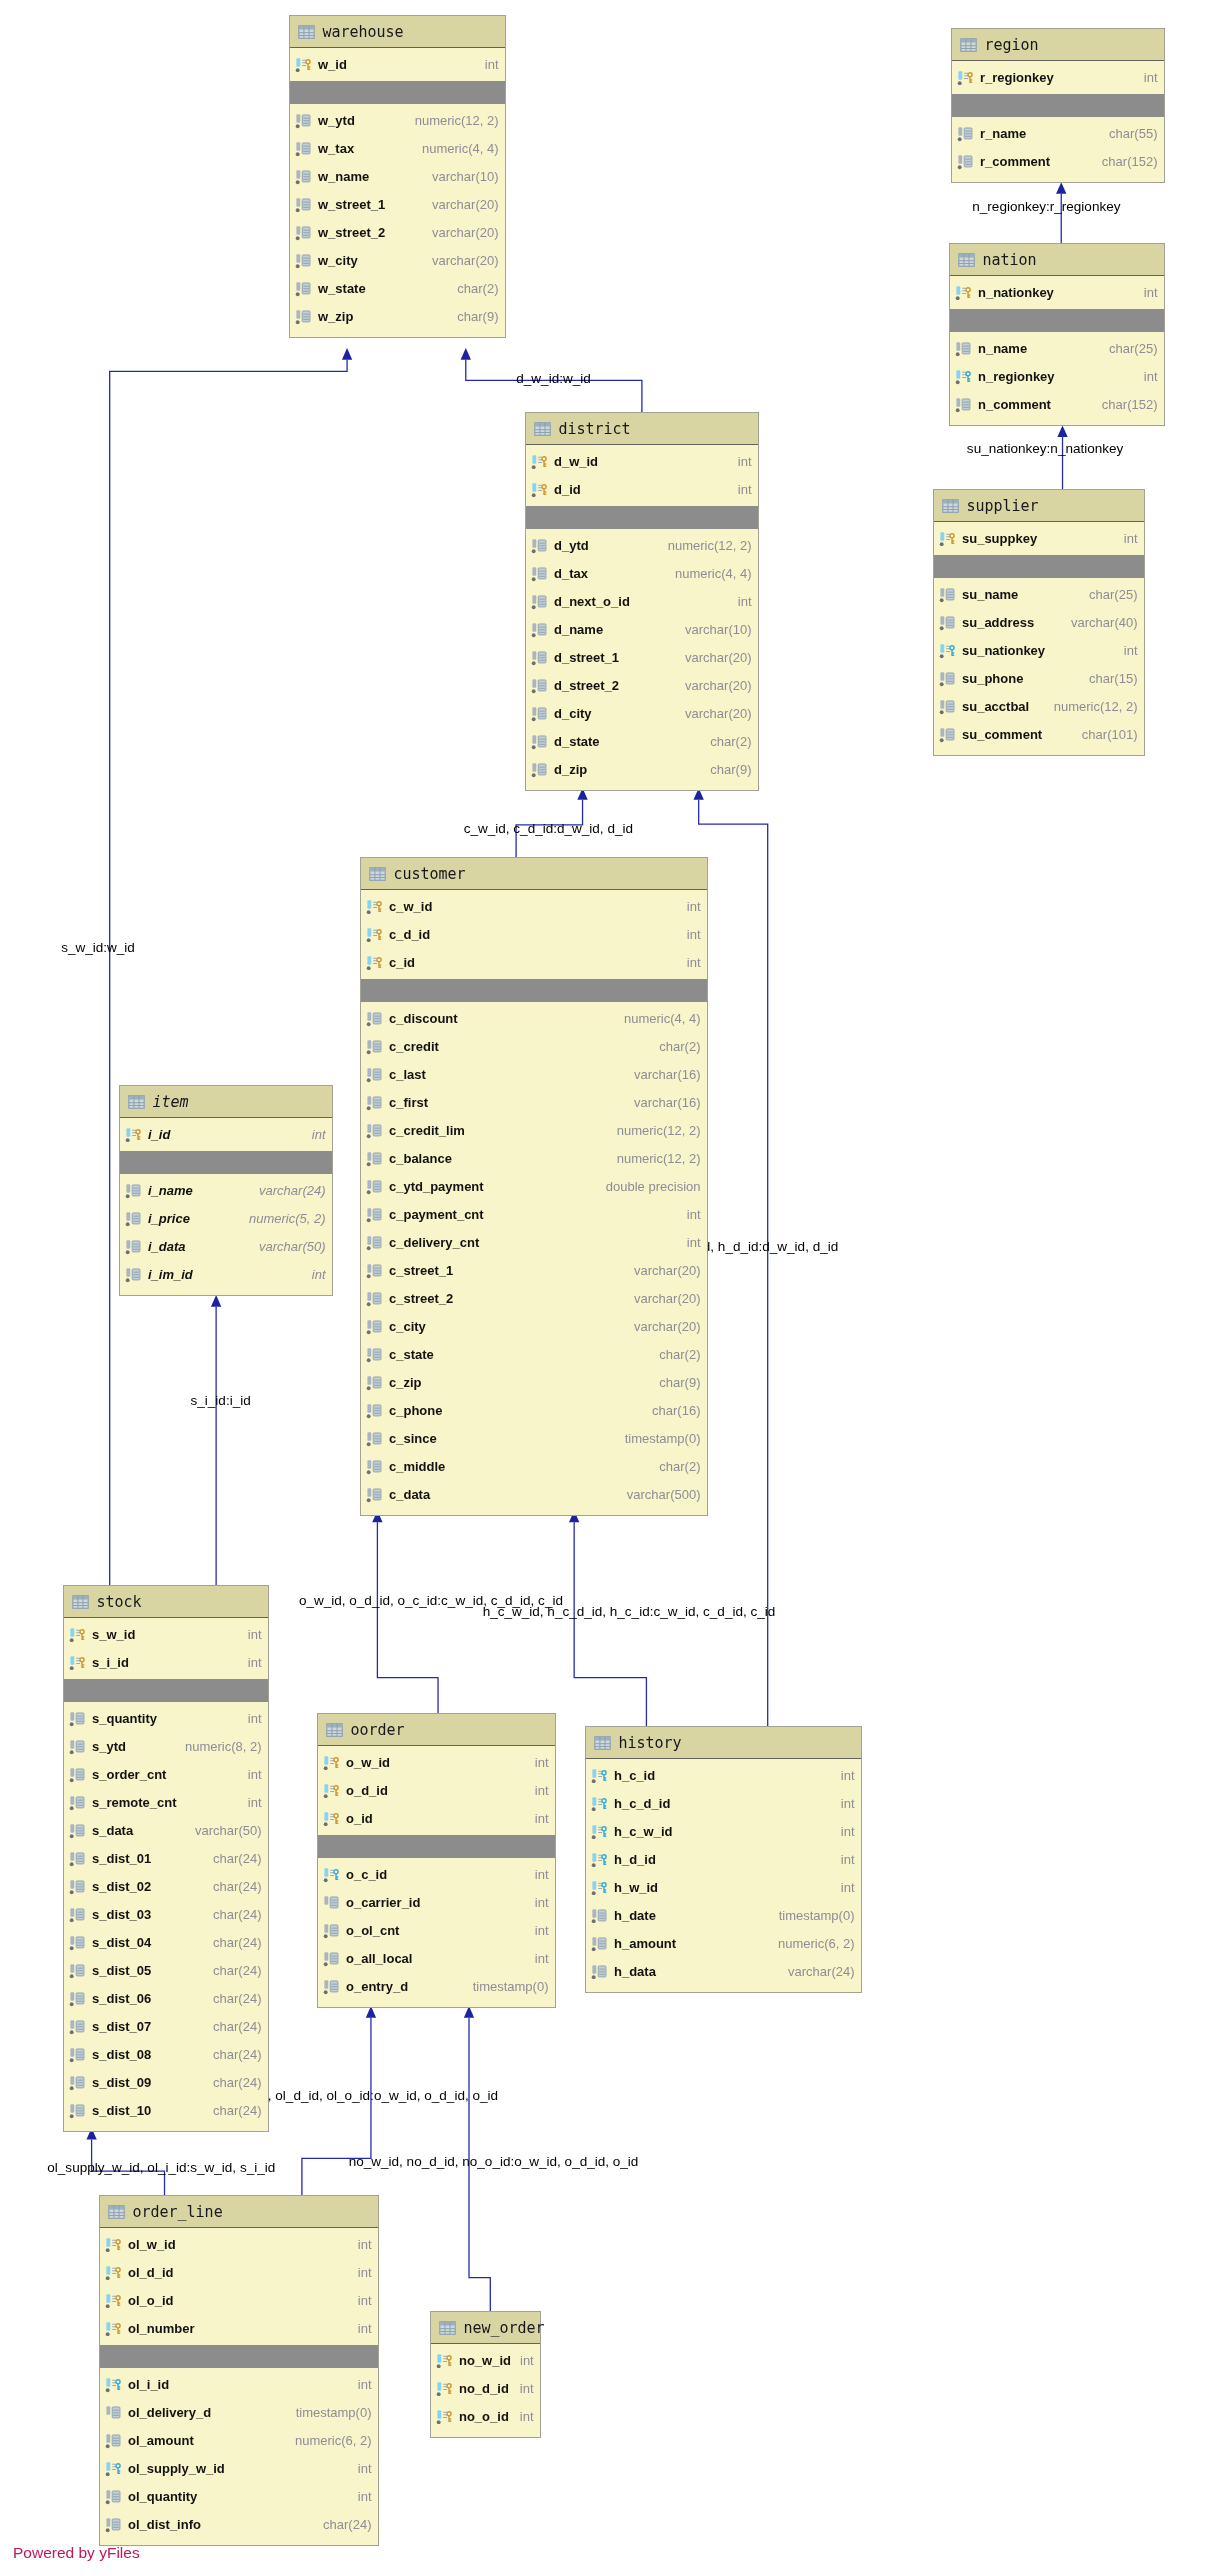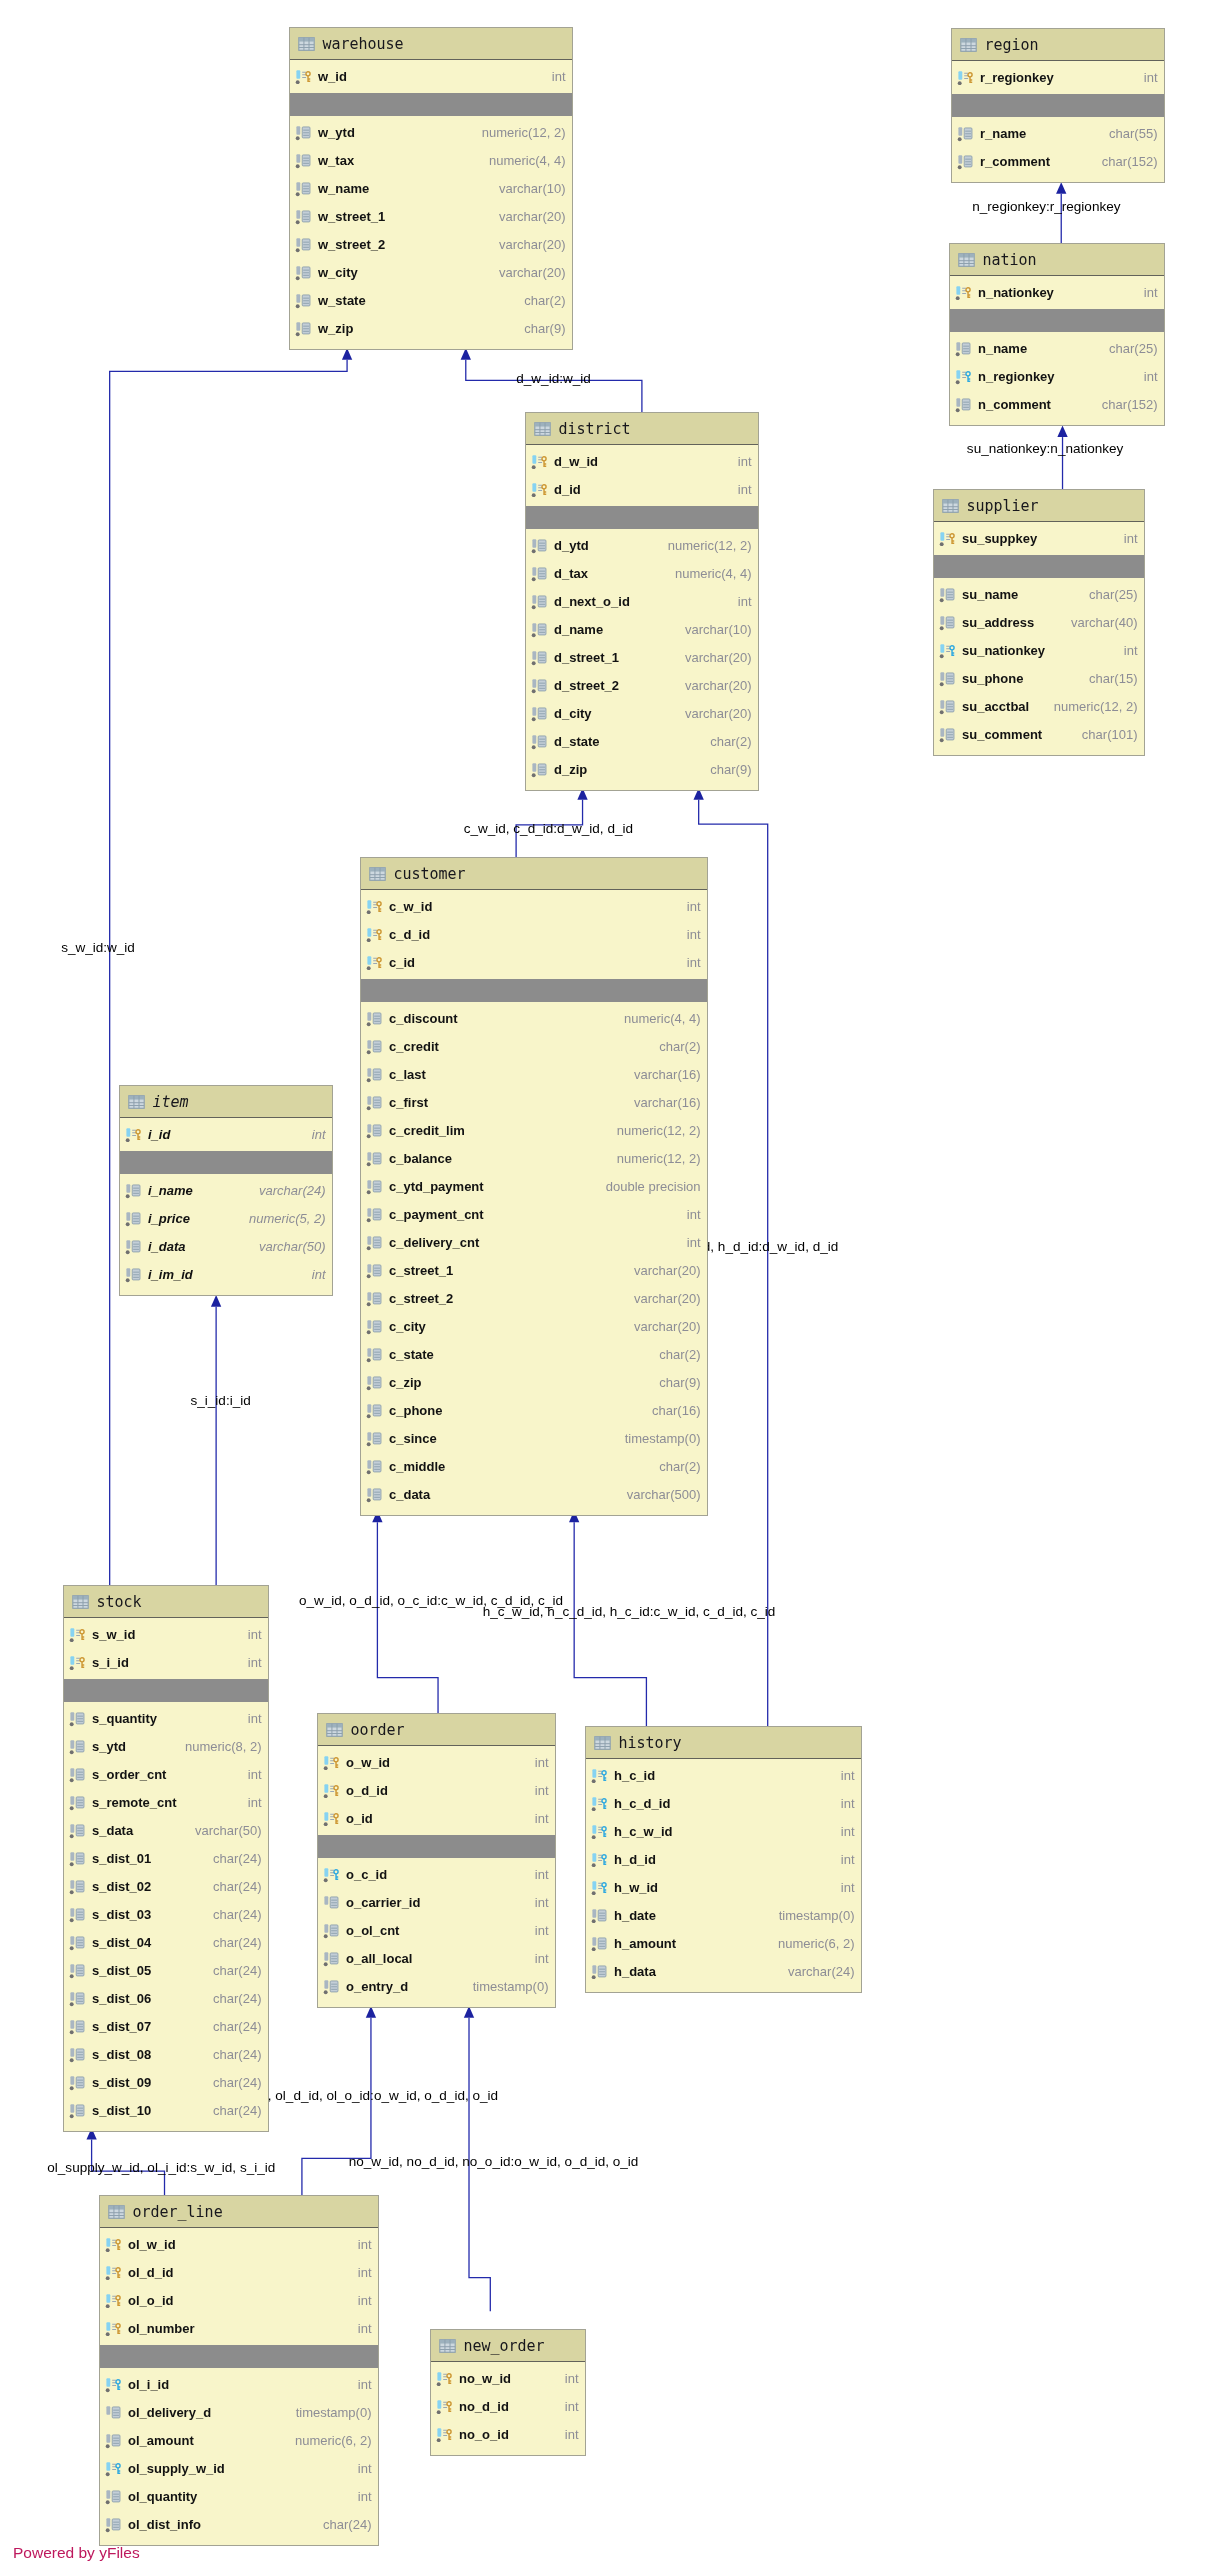--- a/index.html
+++ b/index.html
@@ -82,21 +82,21 @@
         <polygon points="1645,282 1637,300 1653,300" fill="#1c22a0"></polygon>
         <text x="1622" y="327" text-anchor="middle" class="edge-label">n_regionkey:r_regionkey</text>
       </g>
       <g>
         <path d="M1647 758 L1647 677" fill="none" stroke="#232aab" stroke-width="2"></path>
         <polygon points="1647,659 1639,677 1655,677" fill="#1c22a0"></polygon>
         <text x="1620" y="702" text-anchor="middle" class="edge-label">su_nationkey:n_nationkey</text>
       </g>
     </svg>
   <div id="watermark">Powered by yFiles</div>
-<div class="db-table" style="left: 289px; top: 27px; width: 284px;">
+<div class="db-table" style="left: 289px; top: 15px; width: 217px;">
       <div class="tbl-header">
         <span class="hicon">
           <svg viewBox="0 0 24 20" width="17" height="14">
             <rect x="1" y="1" width="22" height="18" fill="#cdd8df" stroke="#8da0ad" stroke-width="1.6"></rect>
             <rect x="1" y="1" width="22" height="5.5" fill="#9db1bd"></rect>
             <path d="M8.3 1v18M15.6 1v18M1 11h22M1 15h22" stroke="#8da0ad" stroke-width="1.4" fill="none"></path>
           </svg>
         </span>
         <span>warehouse</span>
       </div>
@@ -1529,21 +1529,21 @@
               <rect x="2" y="2" width="6" height="13" rx="1.5" fill="#a9b6c2"></rect>
               <rect x="11" y="3" width="12" height="17" rx="1.5" fill="#c3ced7" stroke="#8da0ad" stroke-width="1.4"></rect>
               <path d="M12.5 8h9M12.5 12h9M12.5 16h9" stroke="#8da0ad" stroke-width="1.4" fill="none"></path>
             </svg>
           </span>
           <span class="fname">ol_dist_info</span>
           <span class="ftype">char(24)</span>
         </div>
       </div>
     </div>
-    <div class="db-table" style="left: 430px; top: 2311px; width: 156px; margin-top: 18px;">
+    <div class="db-table" style="left: 430px; top: 2311px; width: 111px;">
       <div class="tbl-header">
         <span class="hicon">
           <svg viewBox="0 0 24 20" width="17" height="14">
             <rect x="1" y="1" width="22" height="18" fill="#cdd8df" stroke="#8da0ad" stroke-width="1.6"></rect>
             <rect x="1" y="1" width="22" height="5.5" fill="#9db1bd"></rect>
             <path d="M8.3 1v18M15.6 1v18M1 11h22M1 15h22" stroke="#8da0ad" stroke-width="1.4" fill="none"></path>
           </svg>
         </span>
         <span>new_order</span>
       </div>

